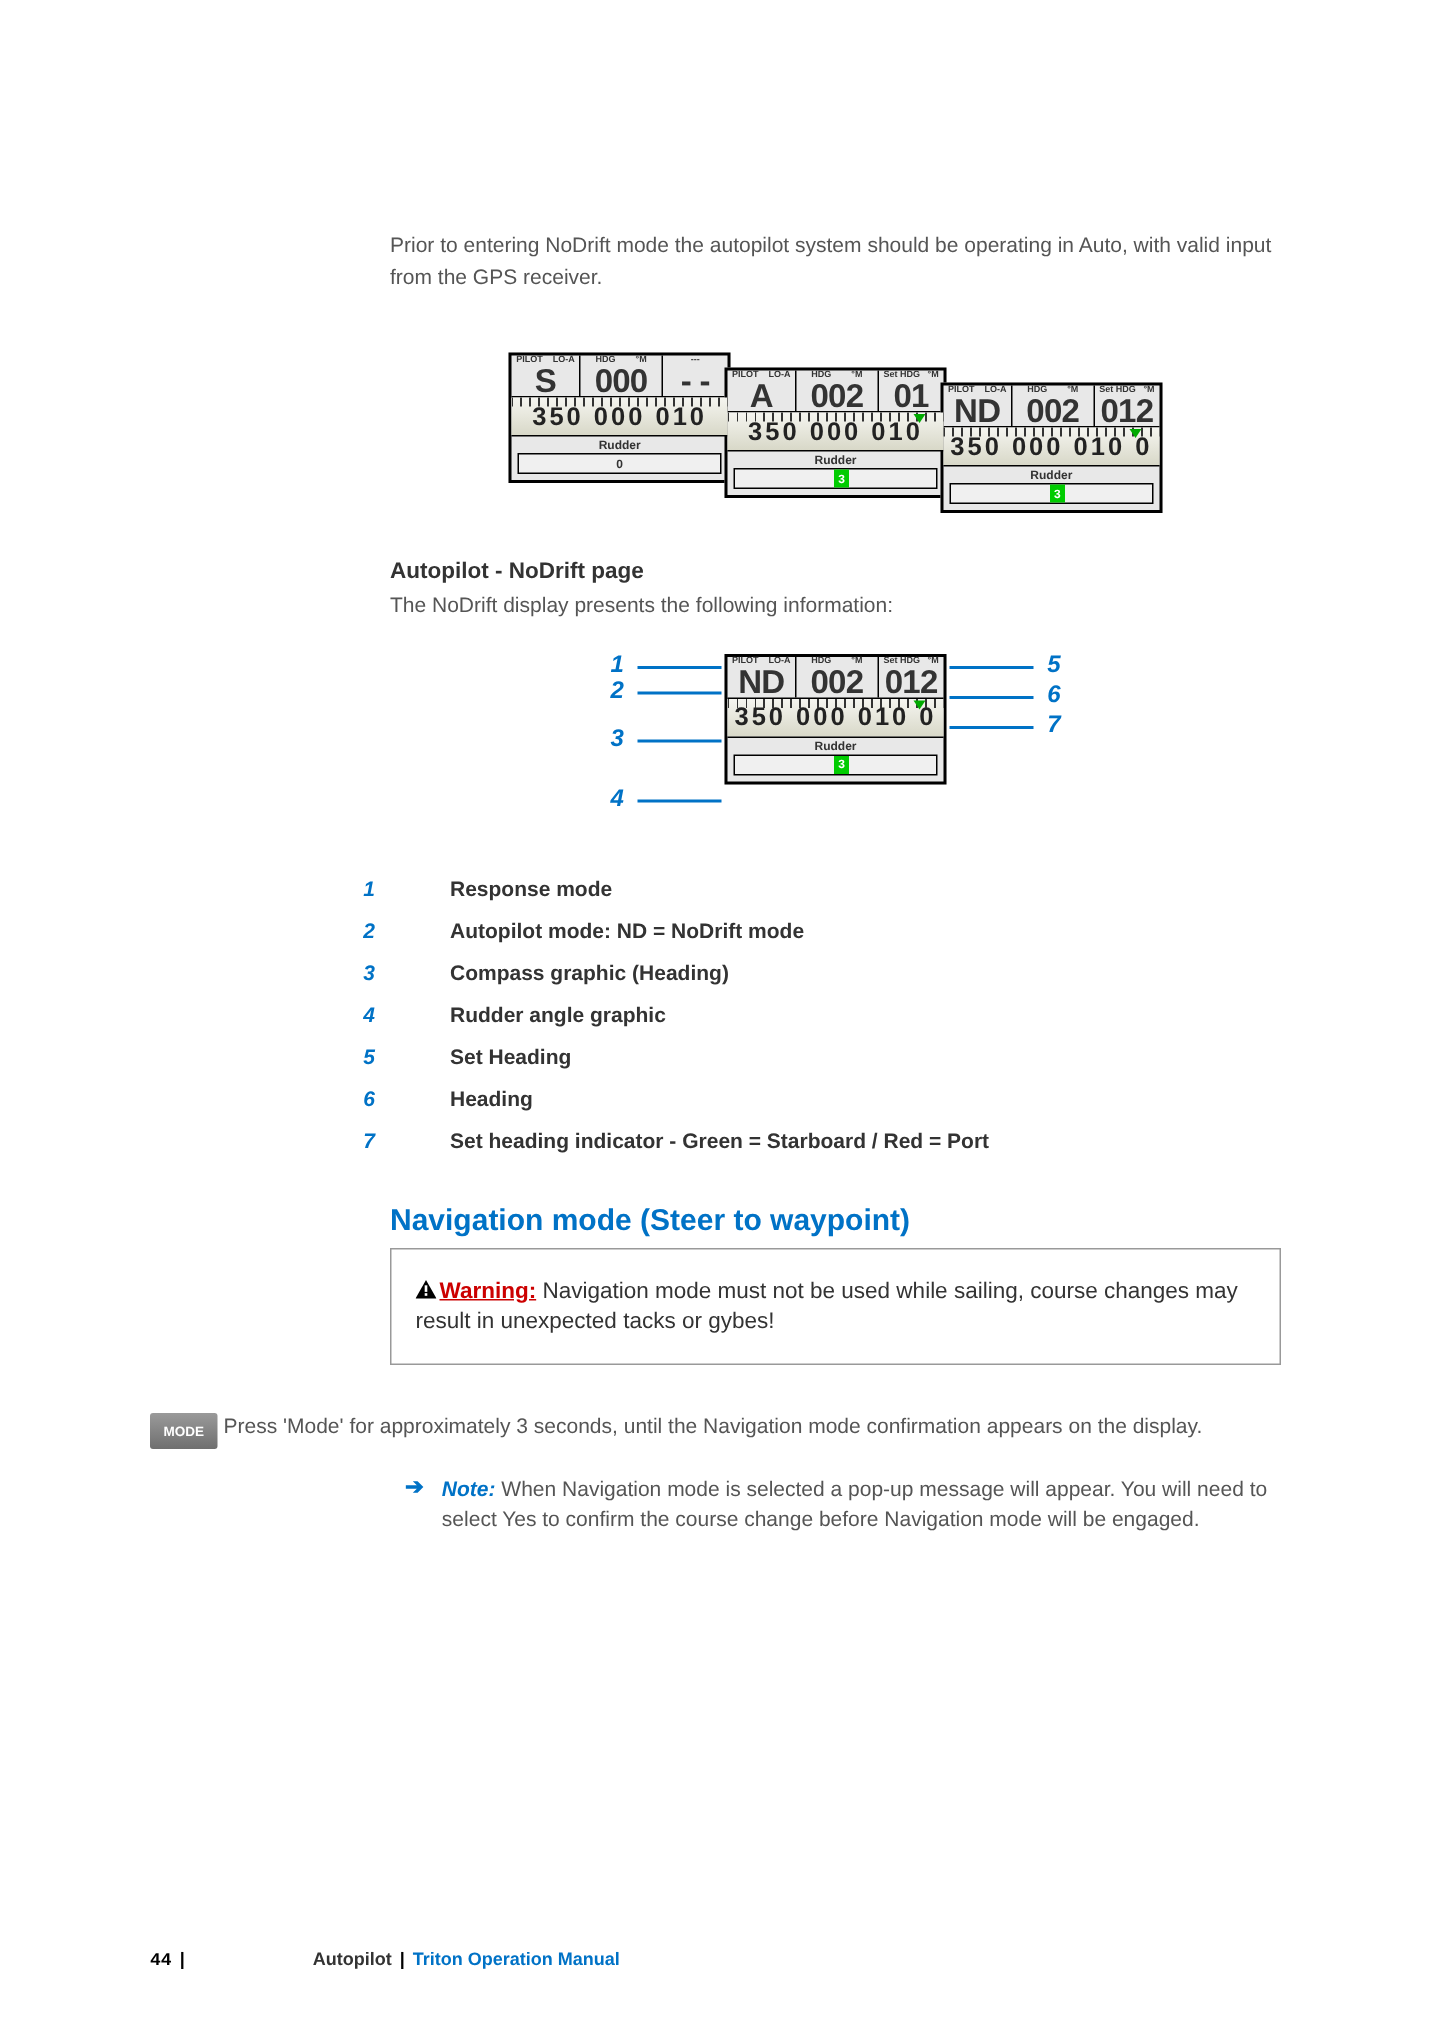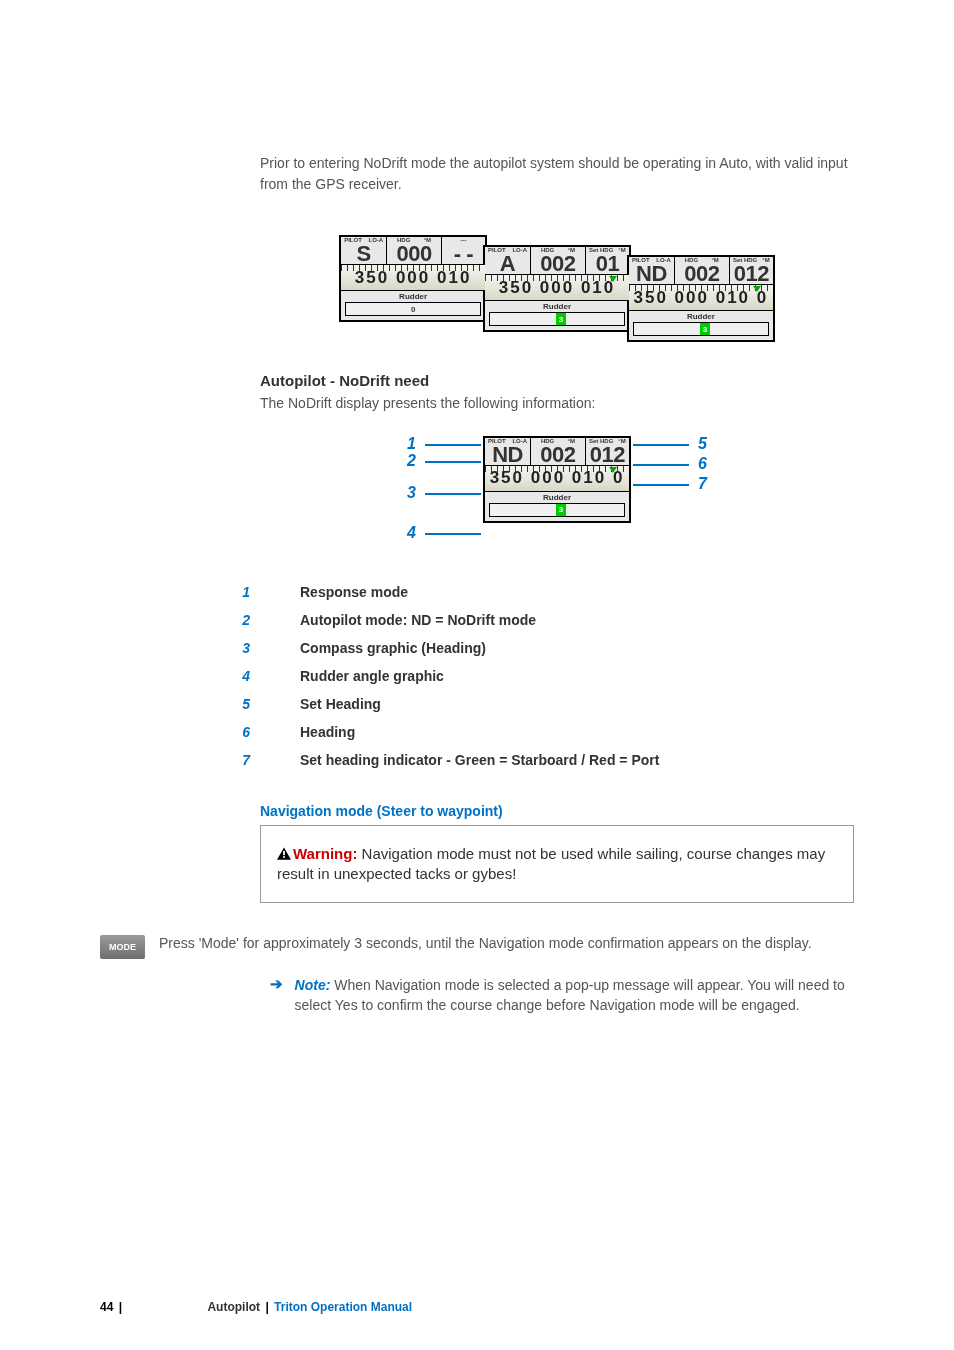--- a/index.html
+++ b/index.html
@@ -122,52 +122,51 @@
     height: 2px;
   }
 
   .legend-list { margin-left: -140px; margin-bottom: 35px; }
   .legend-row { display: flex; margin-bottom: 12px; }
   .legend-num { color: #0072c6; font-weight: 900; font-style: italic; width: 140px; text-align: right; padding-right: 10px; font-size: 14px; }
   .legend-text { font-weight: bold; font-size: 14px; margin-left: 40px; }
 
   h2.nav-mode {
     color: #0072c6;
-    font-size: 14px;
+    font-size: 20px;
     font-weight: 700;
     margin-bottom: 6px;
   }
   .nav-text { color: #555; line-height: 1.5; margin-bottom: 26px; }
 
   .warn-box {
     border: 1px solid #999;
     padding: 18px 16px;
     margin-bottom: 30px;
   }
-  .warn-box .warn-label { color: #c00; font-weight: bold; }
+  .warn-box .warn-label { color: #c00; font-weight: bold; text-decoration: underline; }
   .warn-icon {
     display: inline-block;
     width: 14px; height: 13px;
     vertical-align: -1px;
     margin-right: 2px;
   }
   .warn-body { font-size: 15px; line-height: 1.35; }
 
   .mode-btn {
     display: inline-block;
     background: #888;
     background: linear-gradient(#9a9a9a, #6f6f6f);
     color: #fff;
     font-size: 9px;
     font-weight: bold;
     padding: 7px 9px;
     border-radius: 2px;
     vertical-align: top;
     margin-left: -160px;
-    margin-right: 10px;
     margin-top: 2px;
   }
   .mode-row { display: flex; margin-bottom: 16px; }
   .mode-text { color: #555; line-height: 1.45; flex: 1; margin-left: 4px; }
 
   .note-row { display: flex; margin-left: 10px; }
   .note-arrow {
     color: #0072c6;
     font-size: 15px;
     font-weight: bold;
@@ -175,21 +174,21 @@
   }
   .note-body { color: #555; line-height: 1.45; flex: 1; }
   .note-label { color: #0072c6; font-style: italic; font-weight: bold; }
 
   .footer {
     position: absolute;
     bottom: 36px;
     left: 100px;
     font-size: 12px;
   }
-  .footer .page { font-weight: 900; color: #000; }
+  .footer .page { font-weight: 900; color: #000; font-family: Liberation Mono, monospace; }
   .footer .sep { font-weight: 900; color: #000; margin: 0 2px; }
   .footer .chap { font-weight: bold; color: #333; margin-left: 80px; }
   .footer .book { color: #0072c6; font-weight: bold; }
 </style>
 </head>
 <body>
 
 <div class="main-content">
 
   <p class="intro">Prior to entering NoDrift mode the autopilot system should be operating in Auto, with valid input from the GPS receiver.</p>
@@ -262,21 +261,21 @@
           <span>350  000  010  0</span>
           <span class="compass-tri"></span>
         </div>
       <div class="rudder-lbl">Rudder</div>
       <div class="rudder-bar">
           <span class="rudder-center green">3</span>
         </div>
     </div>
   </div>
 
-  <p class="section-title">Autopilot - NoDrift need</p>
+  <p class="section-title">Autopilot - NoDrift page</p>
   <p class="section-sub">The NoDrift display presents the following information:</p>
 
   <div class="anno-fig">
 
     <span class="anno-num" style="left:0; top:1px;">1</span>
     <span class="anno-line" style="left:18px; top:10px; width:56px;"></span>
     <span class="anno-num" style="left:0; top:18px;">2</span>
     <span class="anno-line" style="left:18px; top:27px; width:56px;"></span>
     <span class="anno-num" style="left:0; top:50px;">3</span>
     <span class="anno-line" style="left:18px; top:59px; width:56px;"></span>

